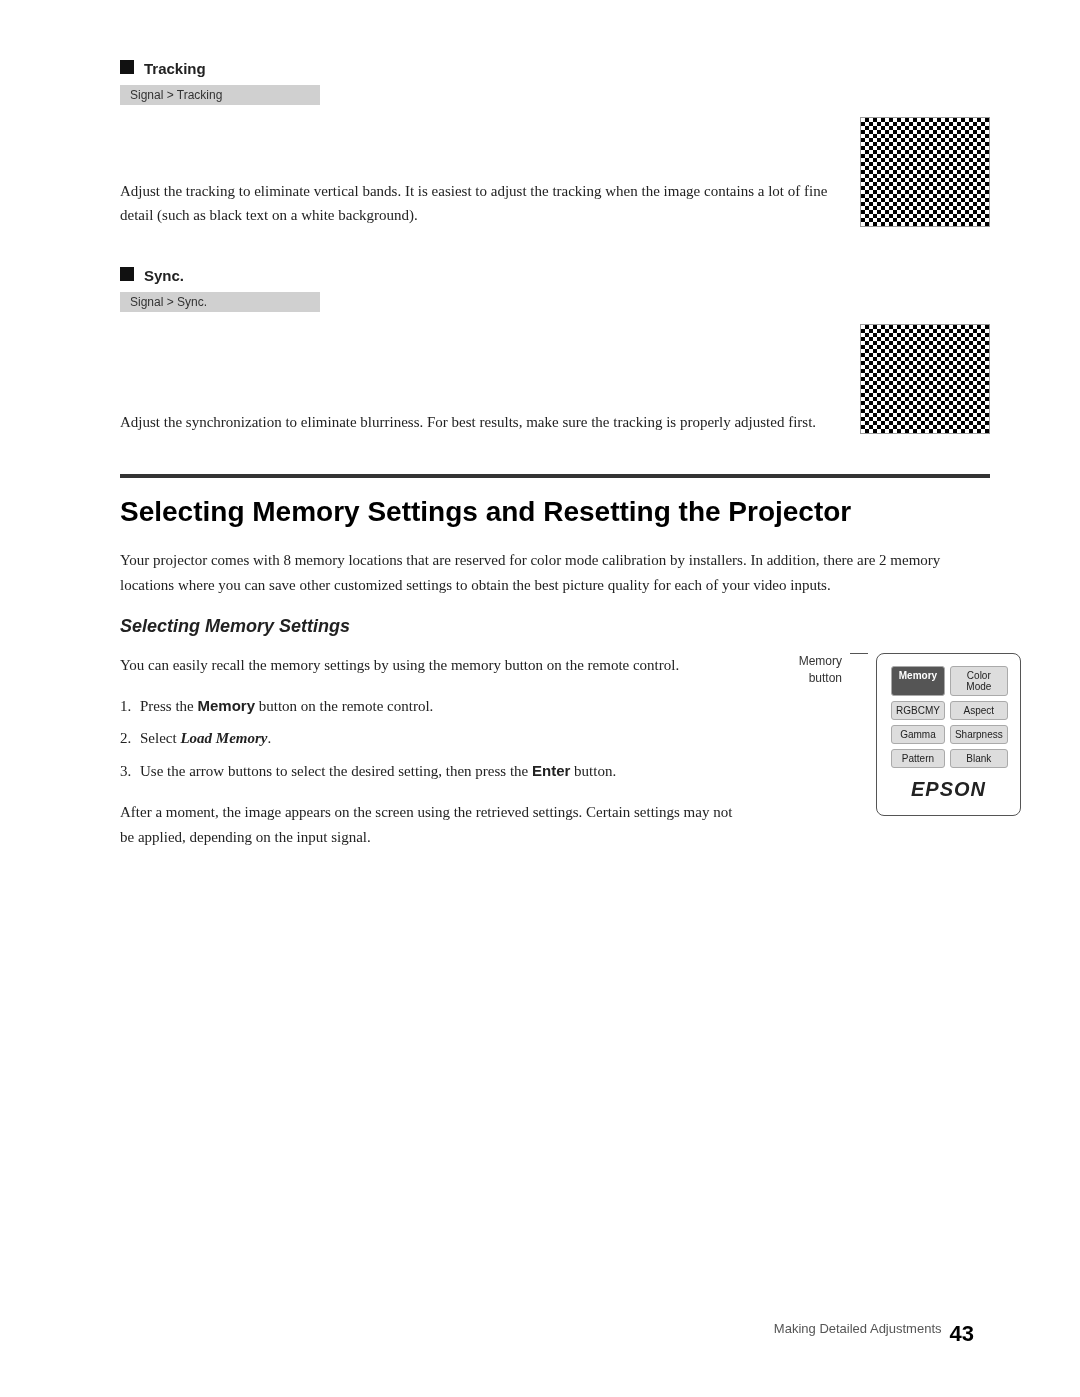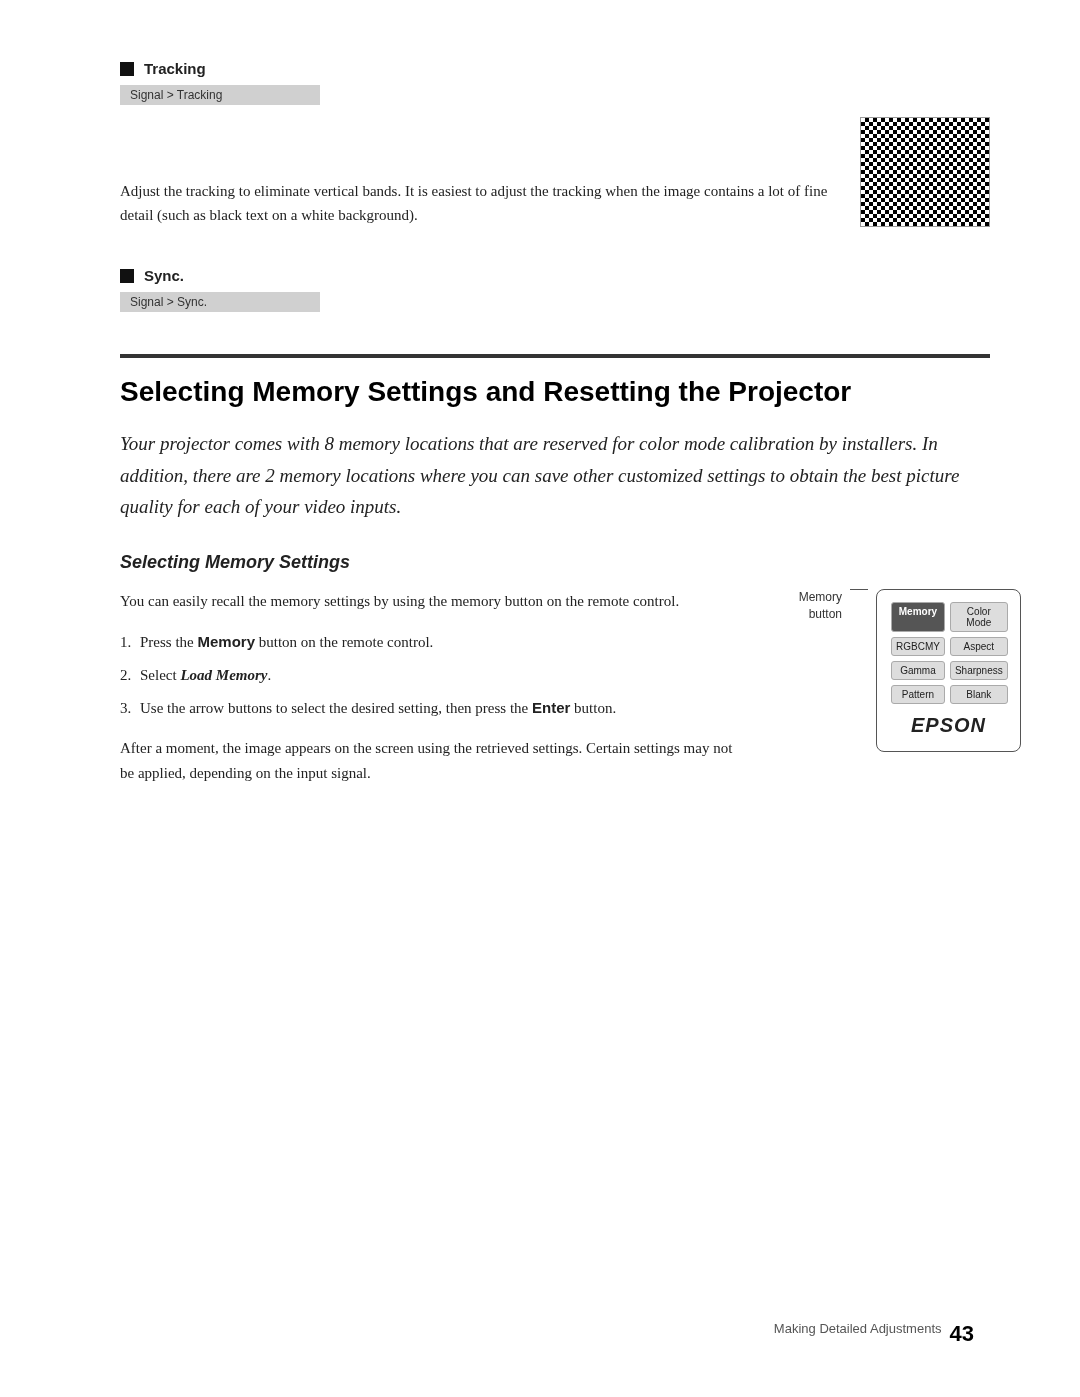--- a/index.html
+++ b/index.html
@@ -9,21 +9,20 @@
       font-size: 15px;
       color: #222;
       width: 1080px;
       min-height: 1397px;
       padding: 60px 90px 60px 120px;
     }
 
     
     .section-header {
       display: flex;
-      align-items: center;
       gap: 10px;
       margin-bottom: 8px;
     }
     .black-square {
       width: 14px;
       height: 14px;
       background: #111;
       flex-shrink: 0;
     }
     .section-title {
@@ -72,24 +71,23 @@
     .big-section-title {
       font-family: Arial, Helvetica, sans-serif;
       font-size: 28px;
       font-weight: bold;
       color: #000;
       margin-bottom: 18px;
       line-height: 1.3;
     }
 
     .intro-text {
-      font-size: 19px;
-      line-height: 1.65;
-      margin-bottom: 30px;
-      font-style: italic;
+      font-size: 15px;
+      line-height: 1.65;
+      margin-bottom: 18px;
     }
 
     
     .sub-section-title {
       font-family: Liberation Sans, sans-serif;
       font-size: 18px;
       font-weight: bold;
       font-style: italic;
       margin-bottom: 16px;
     }
@@ -217,20 +215,24 @@
     <div class="pixel-grid"></div>
   </div>
 </div>
 
 <div>
   <div class="section-header">
     <div class="black-square"></div>
     <span class="section-title">Sync.</span>
   </div>
   <div class="breadcrumb-bar">Signal &gt; Sync.</div>
+  <div class="section-content">
+    <p class="section-text">Adjust the synchronization to eliminate blurriness. For best results, make sure the tracking is properly adjusted first.</p>
+    <div class="pixel-grid"></div>
+  </div>
 </div>
 
 <hr class="section-divider">
 
 <h1 class="big-section-title">Selecting Memory Settings and Resetting the Projector</h1>
 
 <p class="intro-text">Your projector comes with 8 memory locations that are reserved for color mode calibration by installers. In addition, there are 2 memory locations where you can save other customized settings to obtain the best picture quality for each of your video inputs.</p>
 
 <h2 class="sub-section-title">Selecting Memory Settings</h2>
 

